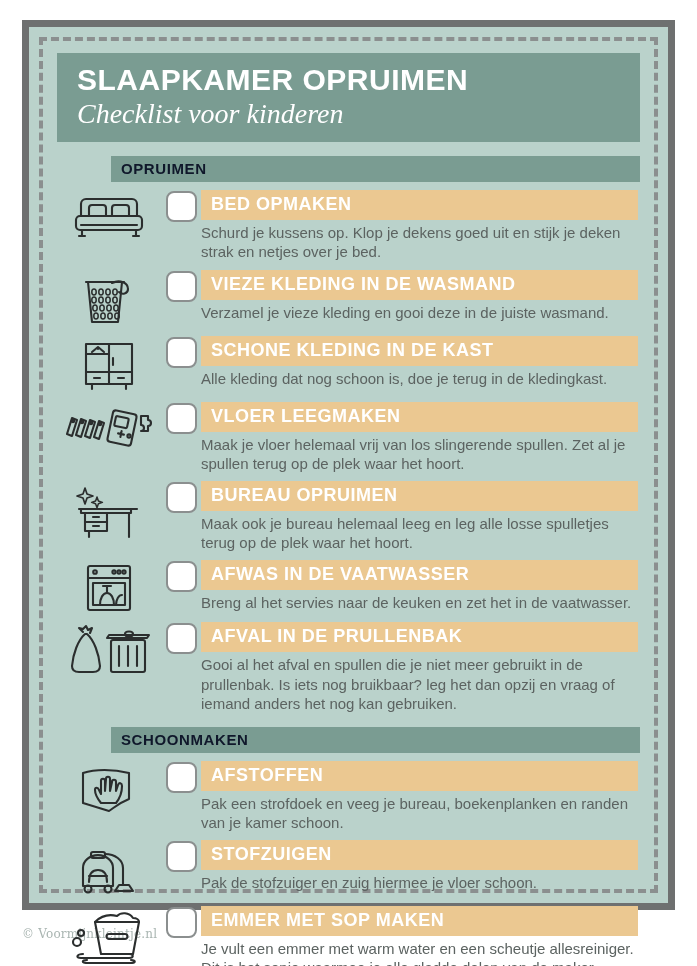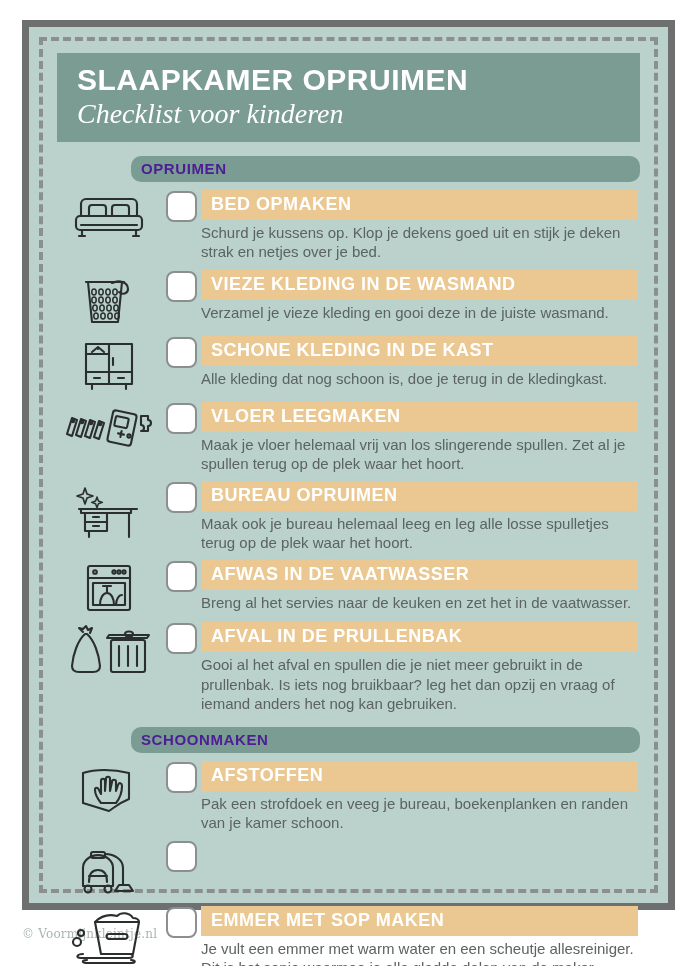--- a/index.html
+++ b/index.html
@@ -55,27 +55,26 @@
     font-style: italic;
     font-size: 28px;
     text-align: left;
     line-height: 1.15;
     margin-top: 2px;
   }
   
   .content { padding: 0 4px; }
   .section-bar {
     background: #7a9c92;
-    color: #4c1d95;
+    color: #0f172a;
     font-size: 15px;
     font-weight: bold;
     letter-spacing: 0.6px;
     padding: 4px 10px 5px 10px;
-    margin: 14px 0 0 74px;
-    border-radius: 10px;
+    margin: 14px 0 0 54px;
   }
   .row {
     position: relative;
     display: flex;
     align-items: flex-start;
     margin-top: 8px;
     min-height: 44px;
   }
   .icon-cell {
     width: 104px;
@@ -363,20 +362,24 @@
                 <circle cx="17" cy="47" r="3.5"></circle>
                 <circle cx="37" cy="47" r="3.5"></circle>
                 <path d="M34 12c10 0 18 6 18 14v17"></path>
                 <path d="M52 43h-4l-4 6h18l-4-6h-6z"></path>
               </g>
             </svg>
           </div>
           <div class="check-cell">
             <div class="checkbox"></div>
           </div>
+          <div class="text-cell">
+            <div class="item-title">STOFZUIGEN</div>
+            <div class="item-desc">Pak de stofzuiger en zuig hiermee je vloer schoon.</div>
+          </div>
         </div>
 
         <div class="row">
           <div class="icon-cell">
             <svg width="80" height="56" viewBox="0 0 80 56">
               <g class="ico">
                 <path d="M26 14h44l-6 32H32z"></path>
                 <path d="M26 14c6-6 14-8 22-6 4-4 12-4 16 2 4 0 6 2 6 4"></path>
                 <path d="M40 26h16a2 2 0 0 1 0 5H40a2 2 0 0 1 0-5z"></path>
                 <circle cx="12" cy="25" r="3"></circle>

